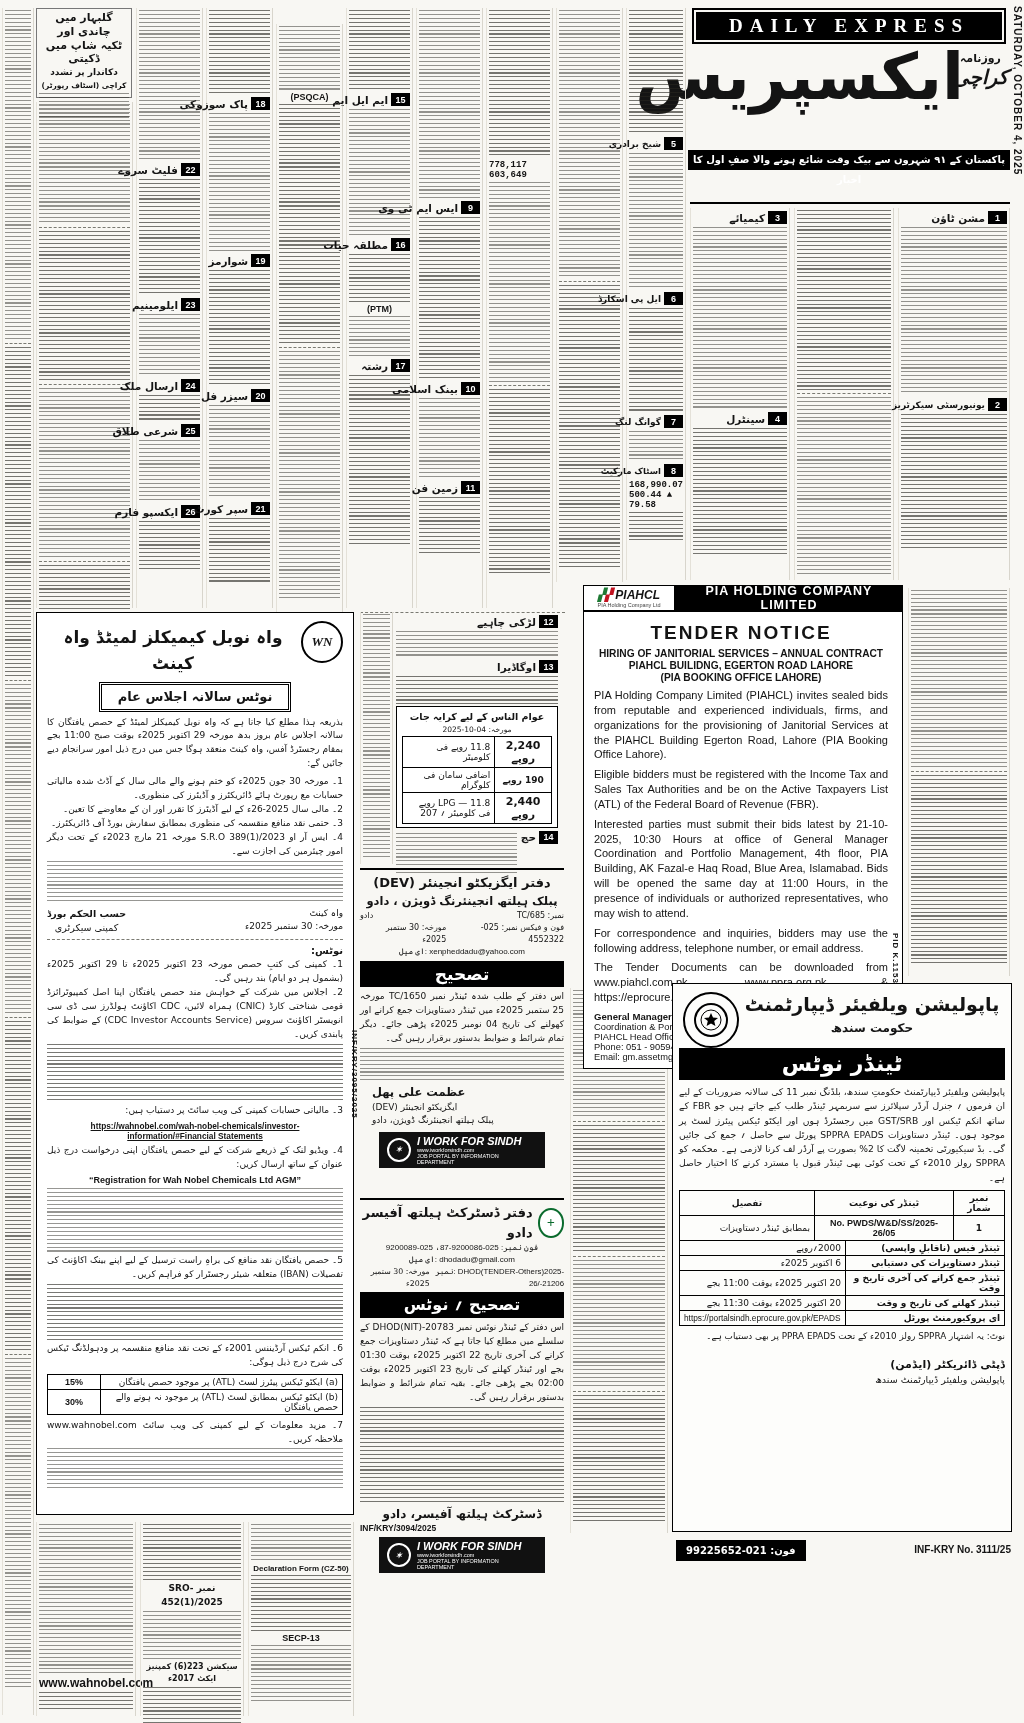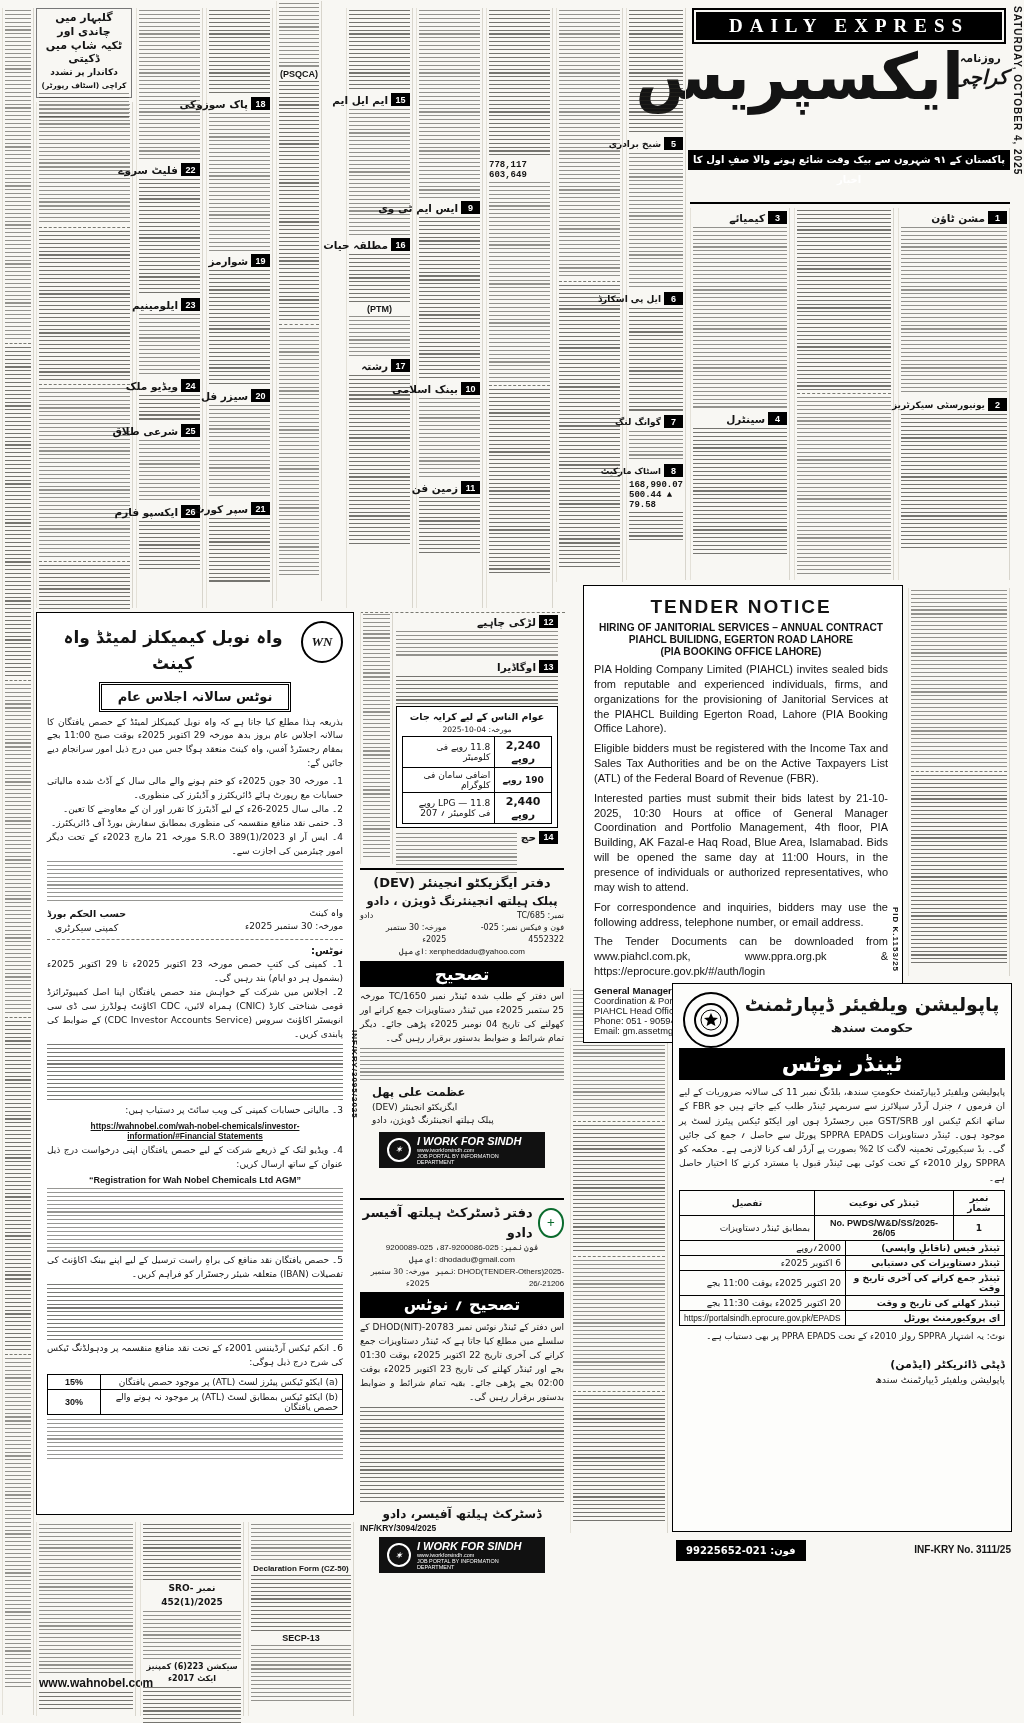--- a/index.html
+++ b/index.html
@@ -103,21 +103,21 @@
         <span class="bhead">فلیٹ سروے</span>
       </div>
     <div class="sim d" style="height:116px;"></div>
     <div class="brow">
         <span class="badge">23</span>
         <span class="bhead">ایلومینیم</span>
       </div>
     <div class="sim" style="height:62px;"></div>
     <div class="brow">
         <span class="badge">24</span>
-        <span class="bhead">ویڈیو ملک</span>
+        <span class="bhead">ارسال ملک</span>
       </div>
     <div class="sim d" style="height:26px;"></div>
     <div class="brow">
         <span class="badge">25</span>
         <span class="bhead">شرعی طلاق</span>
       </div>
     <div class="sim" style="height:62px;"></div>
     <div class="brow">
         <span class="badge">26</span>
         <span class="bhead">ایکسپو فارم</span>
@@ -142,21 +142,21 @@
         <span class="bhead">سیزر فل</span>
       </div>
     <div class="sim" style="height:94px;"></div>
     <div class="brow">
         <span class="badge">21</span>
         <span class="bhead">سپر کورٹ</span>
       </div>
     <div class="sim d" style="height:66px;"></div>
   </div>
 
-  <div class="col" style="left:276px;top:1px;width:46px;height:600px;">
+  <div class="col" style="left:276px;top:24px;width:67px;height:600px;">
     <div class="sim" style="height:64px;"></div>
     <div class="tok ltr">(PSQCA)</div>
     <div class="sim d" style="height:240px;"></div>
       <div class="hdash"></div>
     <div class="sim" style="height:250px;"></div>
   </div>
 
   <div class="col" style="left:346px;top:8px;width:67px;height:600px;">
     <div class="sim d" style="height:80px;"></div>
     <div class="brow">
@@ -373,24 +373,32 @@
           <tr>
         <td>(a) ایکٹو ٹیکس پیئرز لسٹ (ATL) پر موجود حصص یافتگان</td>
         <td style="width:44px;text-align:center;font-weight:bold;" class="ltr">15%</td>
       </tr>
       <tr>
         <td>(b) ایکٹو ٹیکس بمطابق لسٹ (ATL) پر موجود نہ ہونے والے حصص یافتگان</td>
         <td style="width:44px;text-align:center;font-weight:bold;" class="ltr">30%</td>
       </tr>
     </tbody>
       </table>
+    <div class="uj">7۔ مزید معلومات کے لیے کمپنی کی ویب سائٹ www.wahnobel.com ملاحظہ کریں۔</div>
     <div class="sim" style="height:40px;"></div>
   </div>
 
   <div class="abs" style="left:583px;top:585px;width:320px;">
+    <div style="display:flex;height:26px;">
+      <div style="width:92px;background:#fff;border:1.5px solid #000;box-sizing:border-box;display:flex;flex-direction:column;align-items:center;justify-content:center;">
+        <div style="font:bold italic 12px 'Liberation Sans',sans-serif;"><span style="color:#1e7a34;">▞</span><span style="color:#c1121f;">▞</span> <span>PIAHCL</span></div>
+        <div style="font:5.5px 'Liberation Sans',sans-serif;color:#444;">PIA Holding Company Ltd</div>
+      </div>
+      <div class="bar" style="flex:1;display:flex;align-items:center;justify-content:center;font:bold 12.5px 'Liberation Sans',sans-serif;letter-spacing:1px;">PIA HOLDING COMPANY LIMITED</div>
+    </div>
     <div class="pia-body" style="position:relative;">
       <div style="text-align:center;font-weight:bold;font-size:19px;letter-spacing:2px;margin:2px 0 4px;">TENDER NOTICE</div>
       <div class="pia-sub">HIRING OF JANITORIAL SERVICES – ANNUAL CONTRACT</div>
       <div class="pia-sub">PIAHCL BUILIDNG, EGERTON ROAD LAHORE</div>
       <div class="pia-sub">(PIA BOOKING OFFICE LAHORE)</div>
       <p>PIA Holding Company Limited (PIAHCL) invites sealed bids from reputable and experienced individuals, firms, and organizations for the provisioning of Janitorial Services at the PIAHCL Building Egerton Road, Lahore (PIA Booking Office Lahore).</p>
       <p>Eligible bidders must be registered with the Income Tax and Sales Tax Authorities and be on the Active Taxpayers List (ATL) of the Federal Board of Revenue (FBR).</p>
       <p>Interested parties must submit their bids latest by 21-10-2025, 10:30 Hours at office of General Manager Coordination and Portfolio Management, 4th floor, PIA Building, AK Fazal-e Haq Road, Blue Area, Islamabad. Bids will be opened the same day at 11:00 Hours, in the presence of individuals or authorized representatives, who may wish to attend.</p>
       <p>For correspondence and inquiries, bidders may use the following address, telephone number, or email address.</p>
       <p>The Tender Documents can be downloaded from www.piahcl.com.pk, www.ppra.org.pk &amp; https://eprocure.gov.pk/#/auth/login</p>

